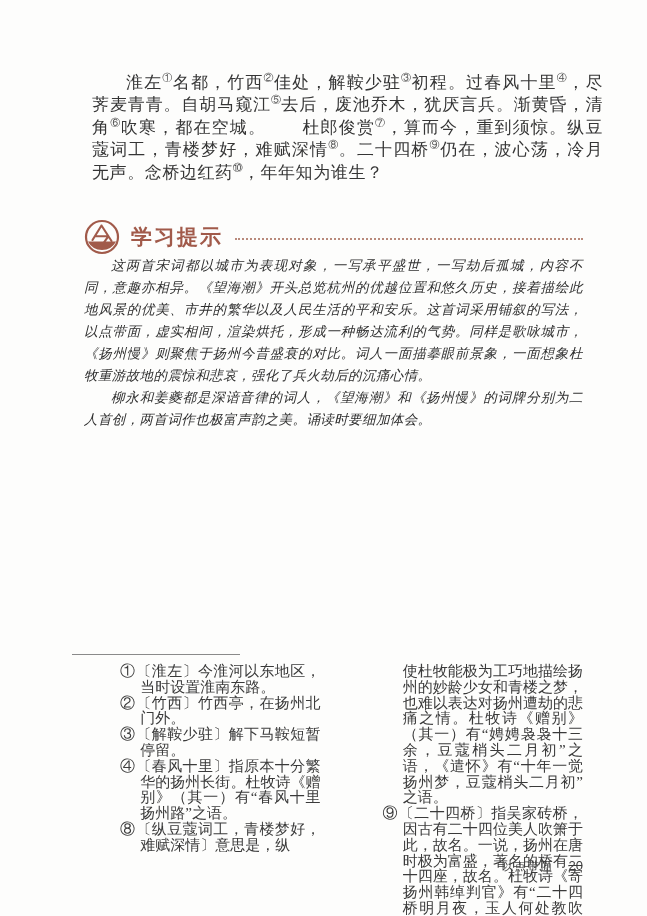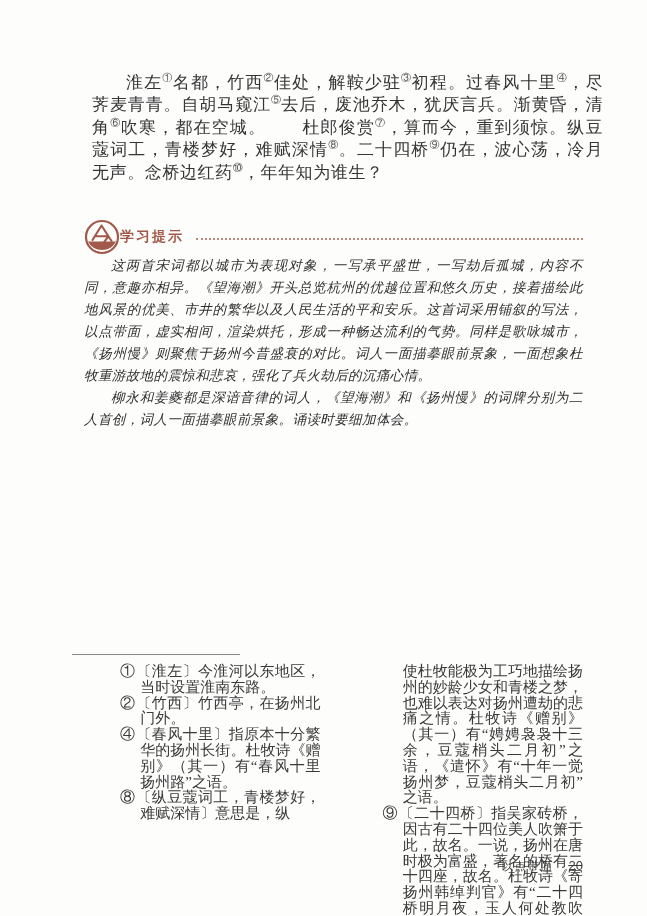--- a/index.html
+++ b/index.html
@@ -24,22 +24,22 @@
     font-size:10px;line-height:0;vertical-align:super;
     letter-spacing:0;color:#4a4a4a;
   }
 
   
   .tips{position:absolute;top:219px;left:84px;width:499px;}
   .tips-header{display:flex;align-items:center;height:36px;}
   .logo{width:36px;height:36px;flex:0 0 auto;display:block;}
   .tips-title{
     font-family:Liberation Sans, sans-serif;
-    font-weight:bold;font-size:14px;letter-spacing:2px;
-    color:var(--accent);white-space:nowrap;
+    font-weight:bold;font-size:21px;letter-spacing:2px;
+    color:var(--accent);margin-left:11px;white-space:nowrap;
   }
   .leader{
     flex:1;height:0;margin-left:12px;margin-top:4px;
     border-top:2px dotted var(--accent-soft);
   }
   .tips-body{}
   .tips-body p{
     margin:0;
     font-size:13.5px;line-height:22px;
     font-style:italic;
@@ -81,30 +81,31 @@
           <circle cx="18" cy="18" r="16" fill="none" stroke="var(--accent)" stroke-width="2.2"></circle>
           <path d="M3.9 22.5 A16 16 0 0 0 32.1 22.5 Z" fill="var(--accent)"></path>
           <path d="M17.5 6.5 L27.5 22 M17.5 6.5 L8.5 21 M11 17.2 L24.4 17.2 M24.4 17.2 L19.2 24.6" fill="none" stroke="var(--accent)" stroke-width="2.1" stroke-linecap="round"></path>
         </svg>
       </span>
       <span class="tips-title">学习提示</span>
       <span class="leader"></span>
     </div>
     <div class="tips-body">
       <p>这两首宋词都以城市为表现对象，一写承平盛世，一写劫后孤城，内容不同，意趣亦相异。《望海潮》开头总览杭州的优越位置和悠久历史，接着描绘此地风景的优美、市井的繁华以及人民生活的平和安乐。这首词采用铺叙的写法，以点带面，虚实相间，渲染烘托，形成一种畅达流利的气势。同样是歌咏城市，《扬州慢》则聚焦于扬州今昔盛衰的对比。词人一面描摹眼前景象，一面想象杜牧重游故地的震惊和悲哀，强化了兵火劫后的沉痛心情。</p>
-      <p>柳永和姜夔都是深谙音律的词人，《望海潮》和《扬州慢》的词牌分别为二人首创，词人一面描摹眼前景象。诵读时要细加体会。</p>
+      <p>柳永和姜夔都是深谙音律的词人，《望海潮》和《扬州慢》的词牌分别为二人首创，两首词作也极富声韵之美。诵读时要细加体会。</p>
     </div>
   </section>
 
   <section class="footnotes">
     <div class="fn-rule"></div>
     <div class="fn-cols">
       <div class="fn-col" id="fn-left">
           <div class="fn-item"><span class="fn-num">①</span>〔淮左〕今淮河以东地区，当时设置淮南东路。</div>
           <div class="fn-item"><span class="fn-num">②</span>〔竹西〕竹西亭，在扬州北门外。</div>
+          <div class="fn-item"><span class="fn-num">③</span>〔解鞍少驻〕解下马鞍短暂停留。</div>
           <div class="fn-item"><span class="fn-num">④</span>〔春风十里〕指原本十分繁华的扬州长街。杜牧诗《赠别》（其一）有“春风十里扬州路”之语。</div>
           <div class="fn-item"><span class="fn-num">⑧</span>〔纵豆蔻词工，青楼梦好，难赋深情〕意思是，纵</div>
         </div>
       <div class="fn-col" id="fn-right">
           <div class="fn-item fn-cont">使杜牧能极为工巧地描绘扬州的妙龄少女和青楼之梦，也难以表达对扬州遭劫的悲痛之情。杜牧诗《赠别》（其一）有“娉娉袅袅十三余，豆蔻梢头二月初”之语，《遣怀》有“十年一觉扬州梦，豆蔻梢头二月初”之语。</div>
           <div class="fn-item"><span class="fn-num">⑨</span>〔二十四桥〕指吴家砖桥，因古有二十四位美人吹箫于此，故名。一说，扬州在唐时极为富盛，著名的桥有二十四座，故名。杜牧诗《寄扬州韩绰判官》有“二十四桥明月夜，玉人何处教吹箫”之语。</div>
           <div class="fn-item"><span class="fn-num">⑩</span>〔红药〕芍药花。</div>
         </div>
     </div>
   </section>

